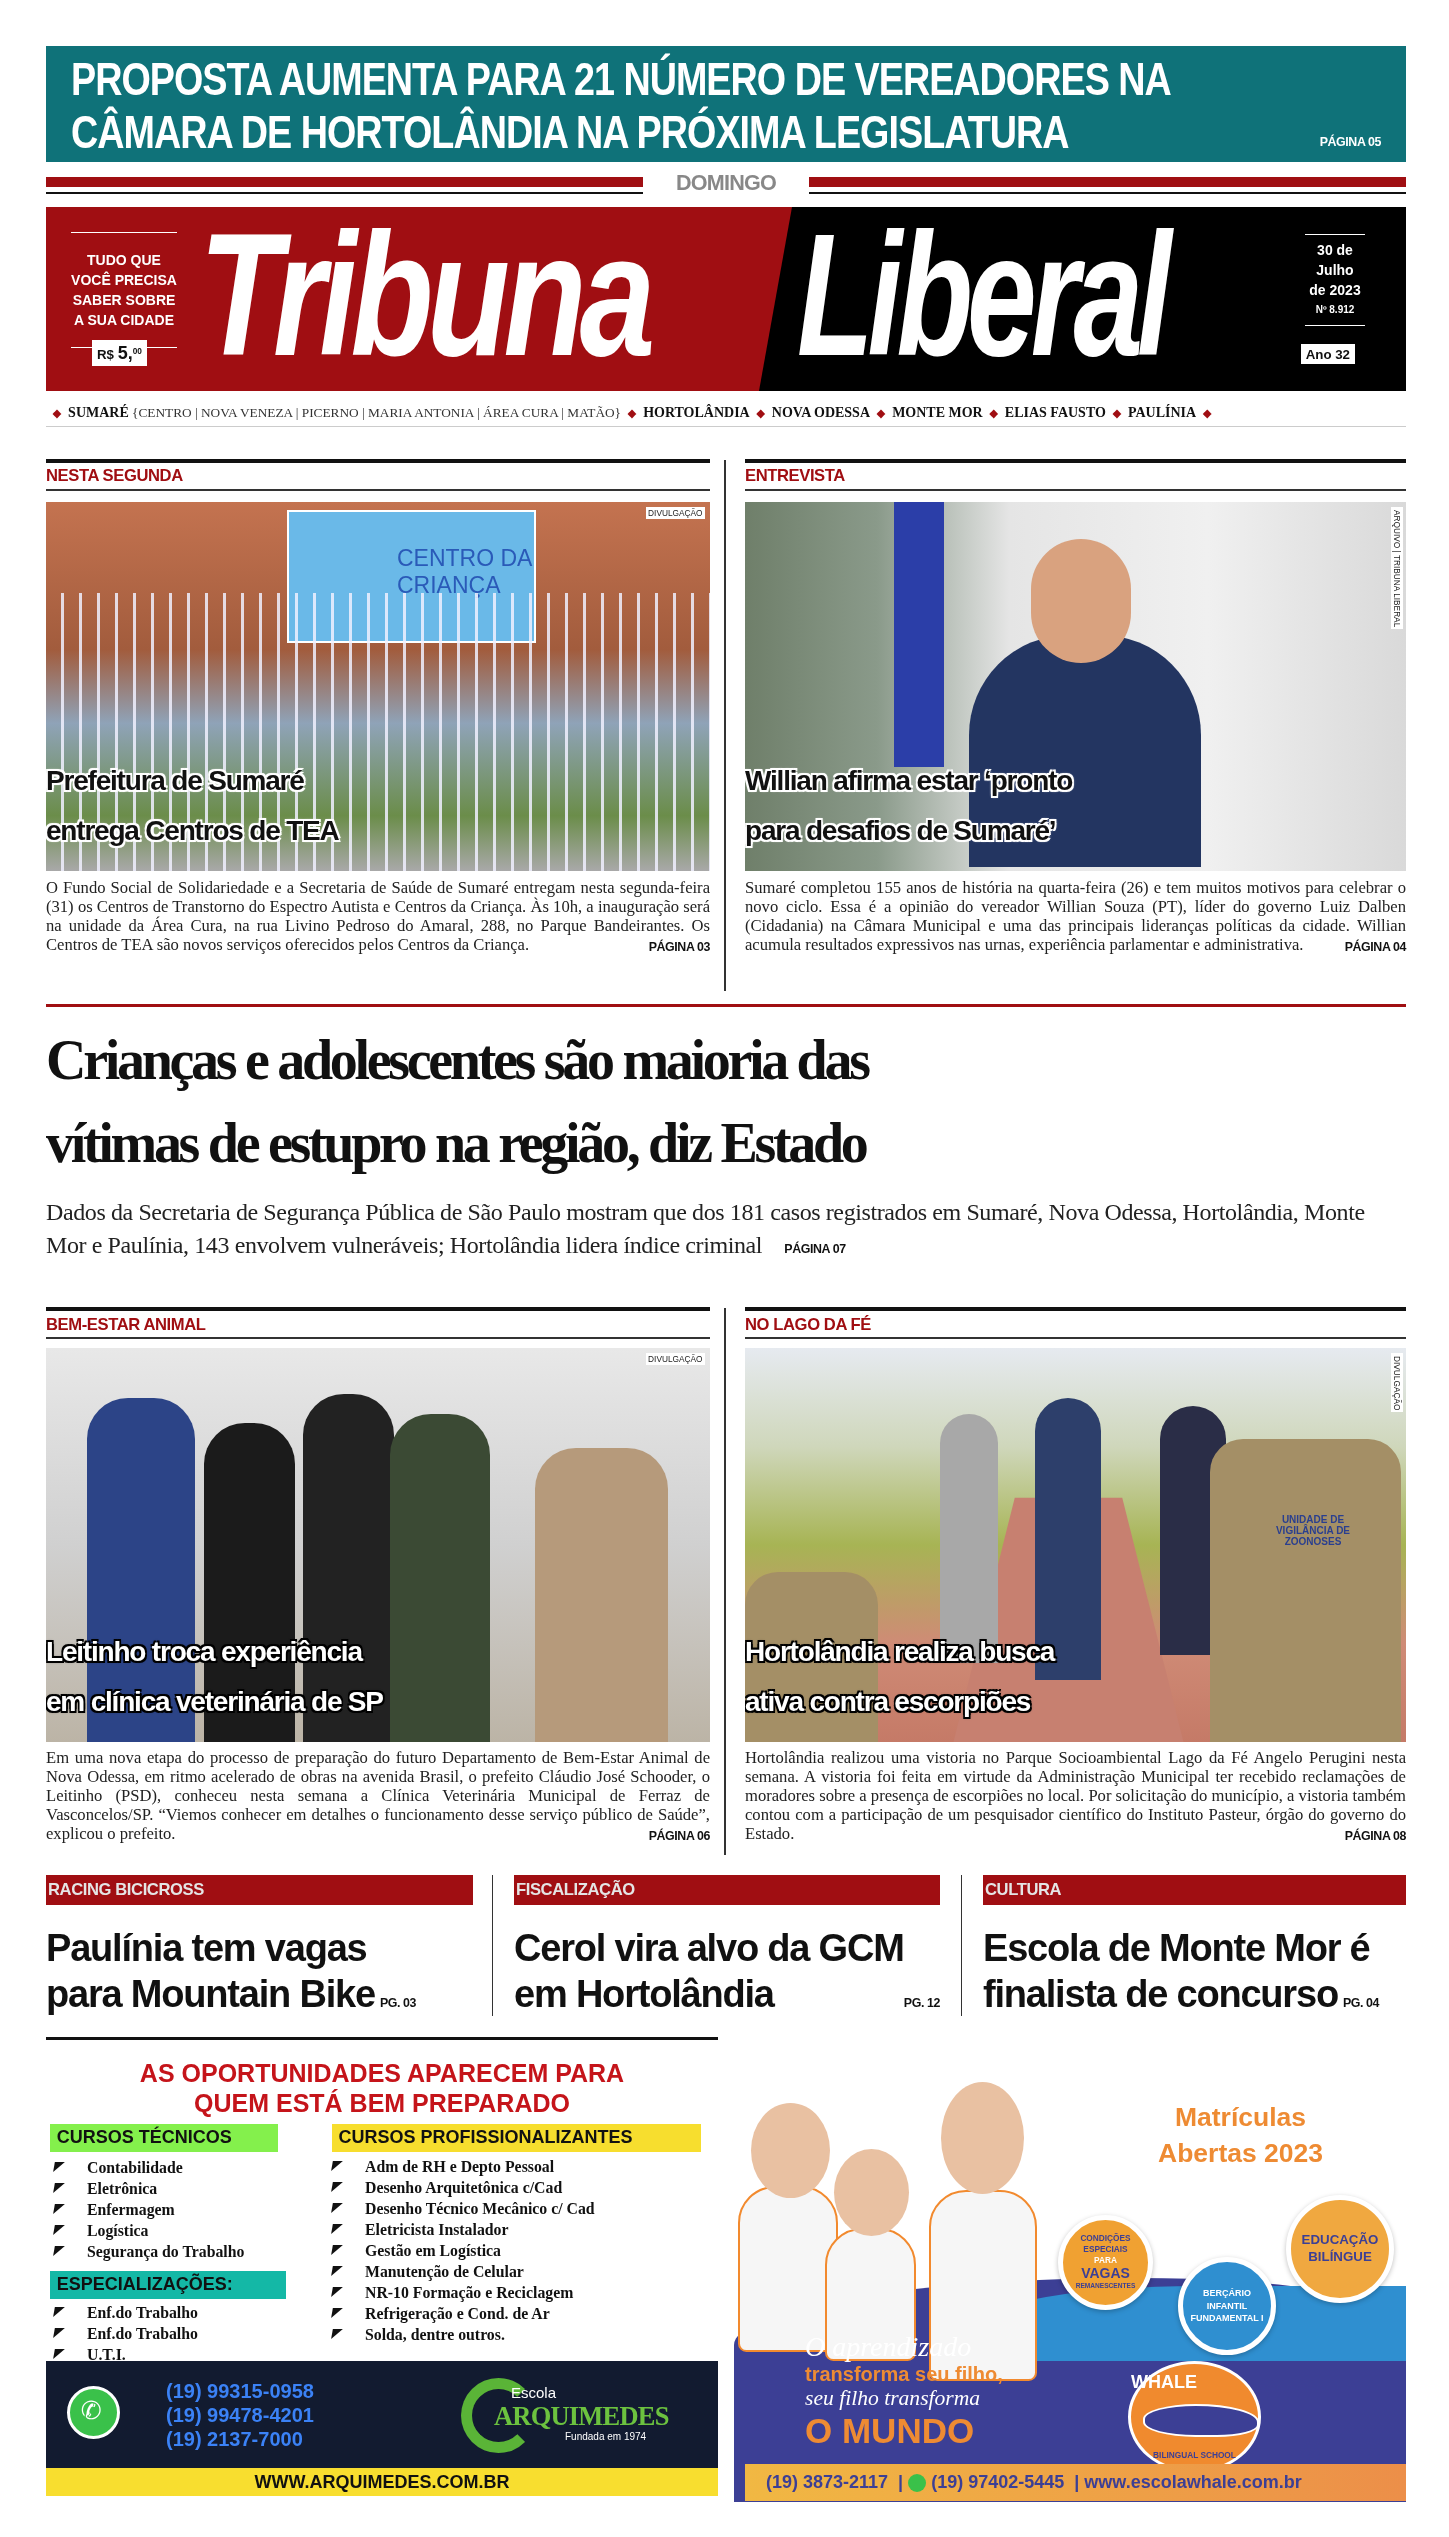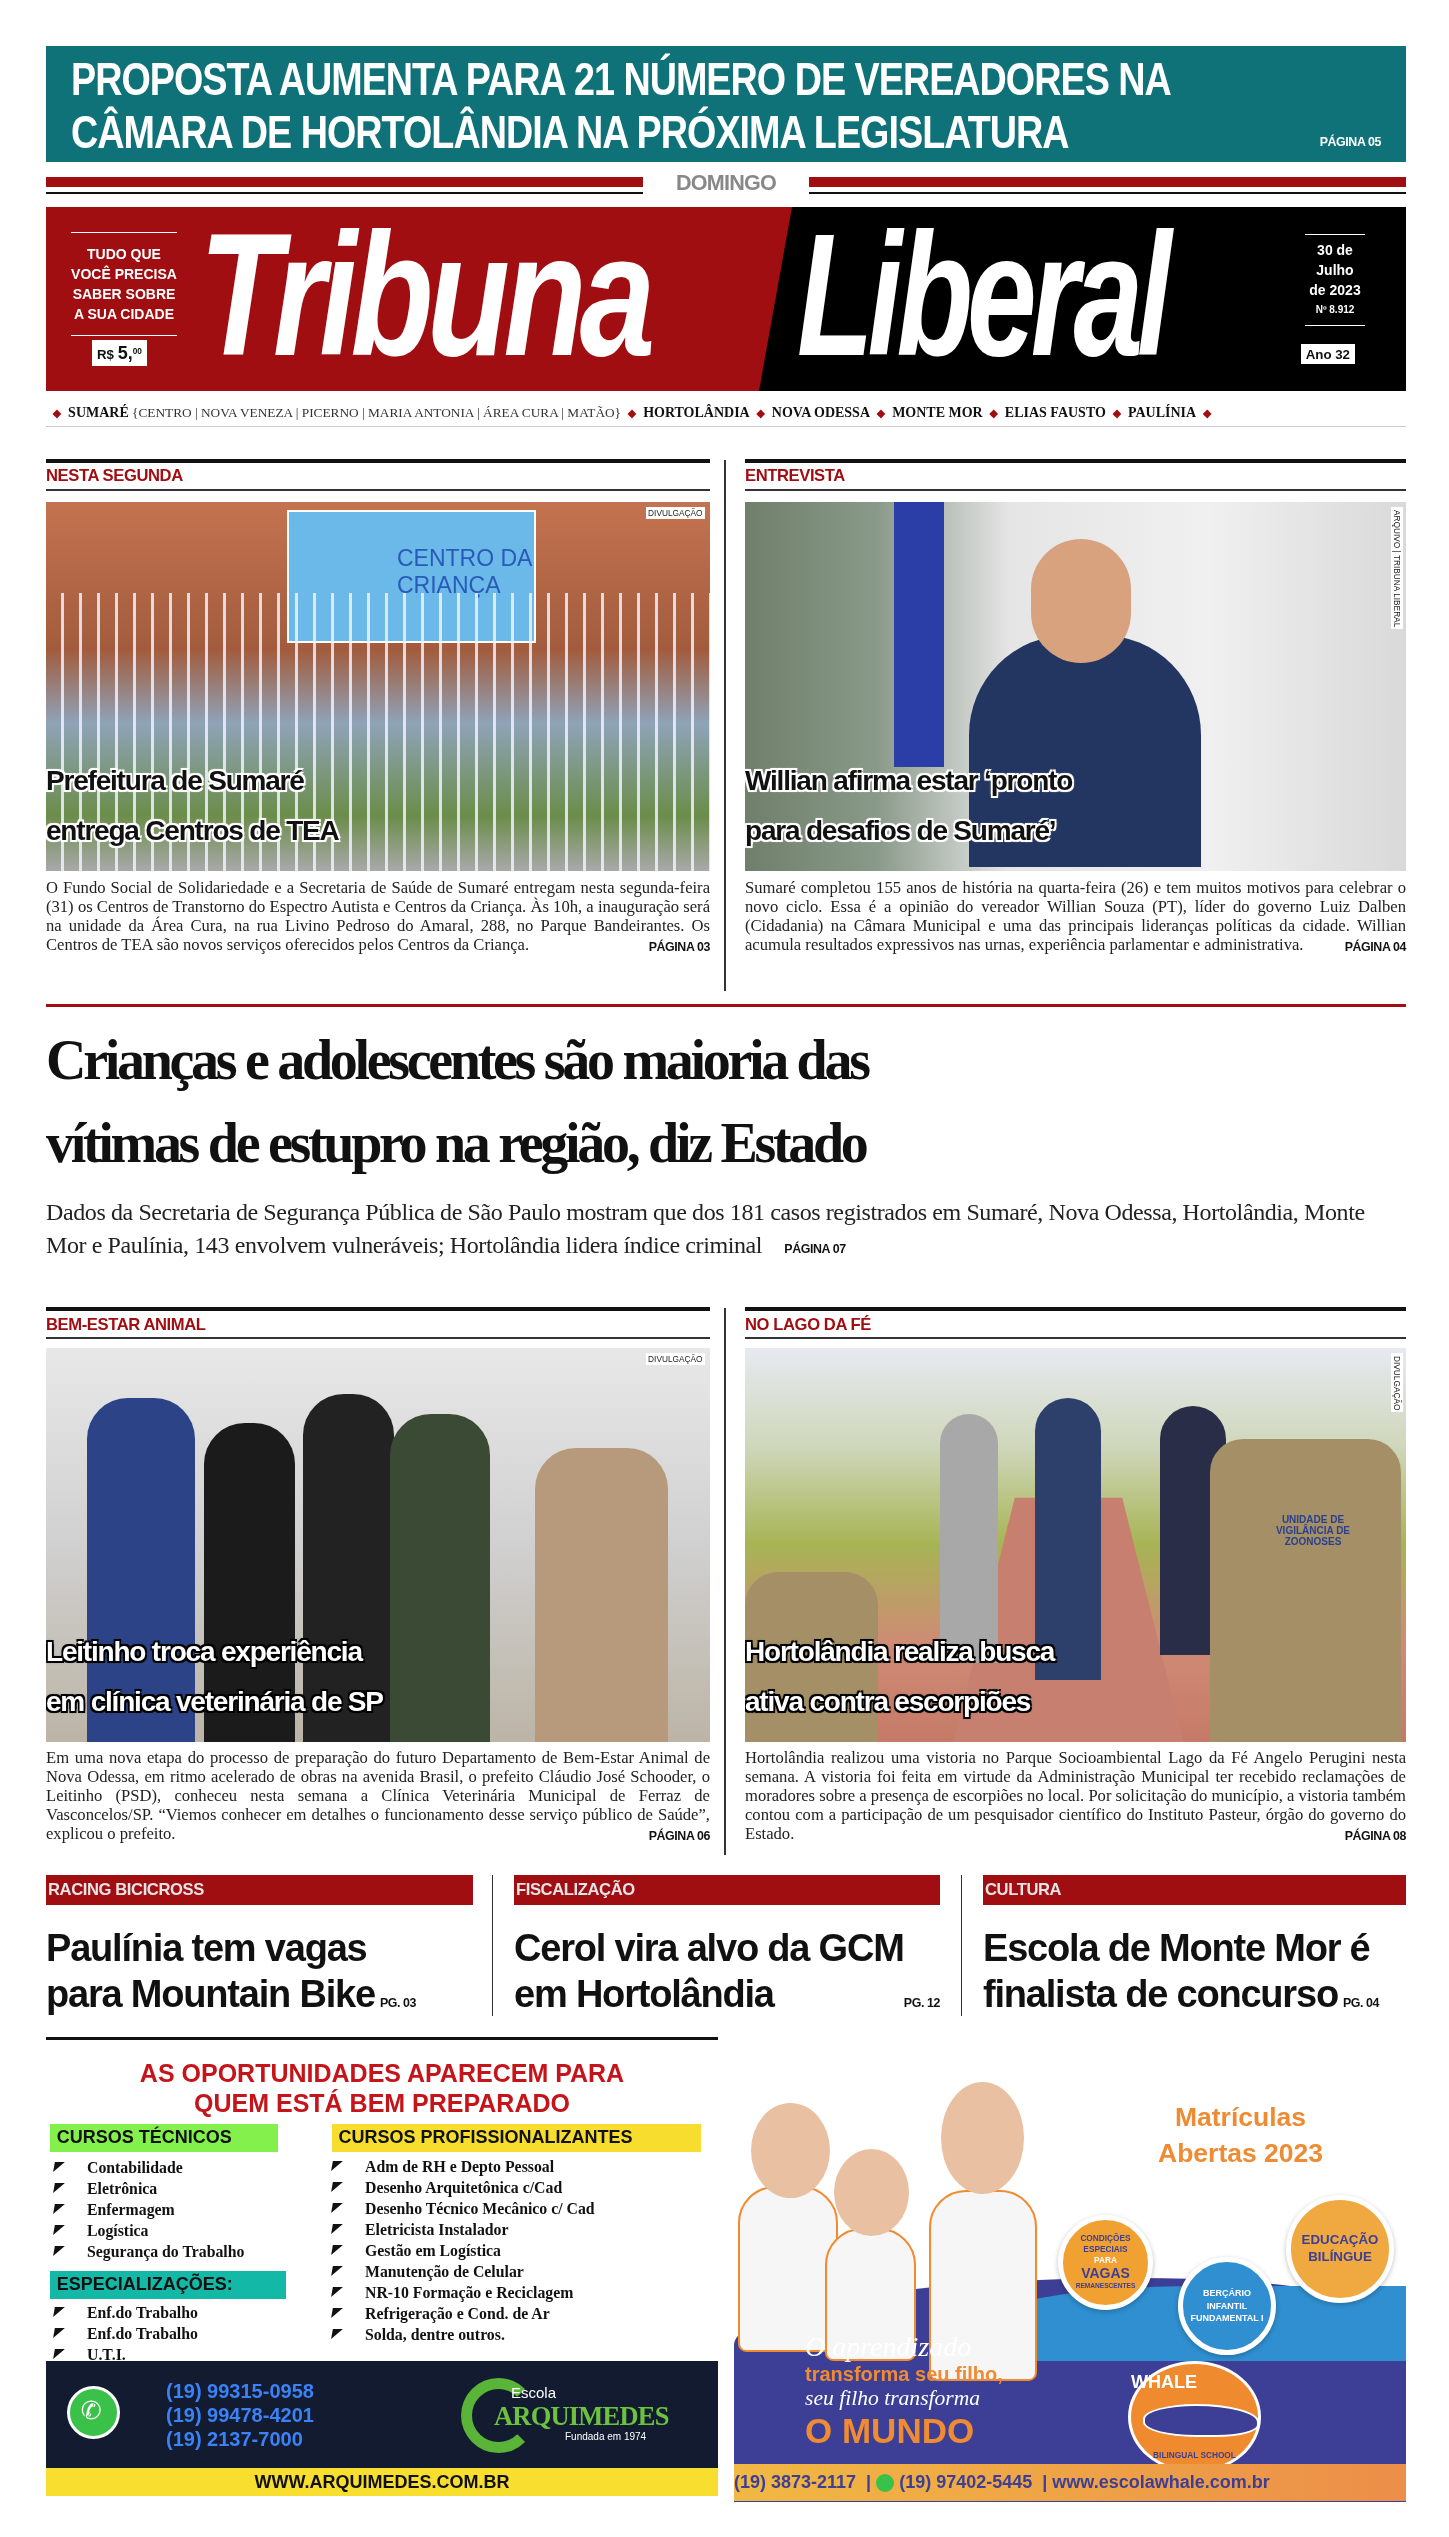--- a/index.html
+++ b/index.html
@@ -15,21 +15,21 @@
 
 #domingo-bar{left:46px;top:170px;width:1360px;height:30px}
 #domingo-bar .red{position:absolute;top:6.6px;height:10px;background:#a00e12}
 #domingo-bar .blk{position:absolute;top:22.4px;height:1.7px;background:#111}
 #domingo-bar .lbl{position:absolute;left:50%;transform:translateX(-50%);top:0;background:#fff;padding:0 11.6px;font-weight:700;font-size:21.6px;color:#888;letter-spacing:-0.8px}
 
 
 #masthead{left:46px;top:207px;width:1360px;height:184px;overflow:hidden}
 #masthead .redpart{position:absolute;left:0;top:0;width:747px;height:184px;background:#a00e12}
 #masthead .blackpart{position:absolute;left:713px;top:0;width:647px;height:184px;background:#000;clip-path:polygon(33px 0,100% 0,100% 100%,0 100%)}
-#masthead .tagline{position:absolute;left:25px;top:25px;width:106px;color:#fff;text-align:center;font-weight:700;font-size:14px;line-height:20px;border-top:1.7px solid #fff;border-bottom:1.7px solid #fff;padding:11px 0}
+#masthead .tagline{position:absolute;left:25px;top:25px;width:106px;color:#fff;text-align:center;font-weight:700;font-size:14px;line-height:20px;border-top:1.7px solid #fff;border-bottom:1.7px solid #fff;padding:17px 0}
 #masthead .price{position:absolute;left:46px;top:133px;background:#fff;color:#111;font-weight:700;font-size:13.3px;padding:2.5px 5px}
 #masthead .price sup{font-size:8.3px}
 #masthead .logo1{position:absolute;left:153px;top:-8.3px;font-weight:700;font-style:italic;font-size:174px;color:#fff;letter-spacing:-8.3px;transform:scaleX(0.78);transform-origin:left;line-height:191px}
 #masthead .logo2{position:absolute;left:751px;top:-8.3px;font-weight:700;font-style:italic;font-size:174px;color:#fff;letter-spacing:-8.3px;transform:scaleX(0.72);transform-origin:left;line-height:191px}
 #masthead .dateblk{position:absolute;right:41px;top:26.5px;width:60px;color:#fff;text-align:center;font-weight:700;font-size:14px;line-height:20px;border-top:1.7px solid #fff;border-bottom:1.7px solid #fff;padding:5px 0}
 #masthead .dateblk .num{font-size:10px}
 #masthead .ano{position:absolute;right:51px;top:137px;background:#fff;color:#111;font-weight:700;font-size:13.3px;padding:2.5px 5px}
 
 
 #cities-bar{left:46px;top:400px;width:1360px;height:26.5px;display:flex;align-items:center;font-family:"Liberation Serif",serif;font-size:14px;white-space:nowrap;border-bottom:0.8px solid #ccc}
@@ -101,21 +101,21 @@
 #ad-right .bubble{position:absolute;border-radius:50%;border:5px solid #fff;display:flex;align-items:center;justify-content:center;text-align:center;font-weight:700;color:#3c3f95;box-shadow:0 1.7px 5px rgba(0,0,0,.25)}
 #ad-right .slogan{position:absolute;left:71px;top:294px;color:#fff}
 #ad-right .slogan .a{font-family:"Liberation Serif",serif;font-style:italic;font-size:28px}
 #ad-right .slogan .b{color:#ee8b33;font-weight:700;font-size:20px}
 #ad-right .slogan .c{font-family:"Liberation Serif",serif;font-style:italic;font-size:21.6px}
 #ad-right .slogan .d{color:#ee8b33;font-weight:700;font-size:35px}
 #ad-right .whale{position:absolute;left:394px;top:324px;width:133px;height:112px;border-radius:50%;background:#f08a2e;border:3.3px solid #fff}
 #ad-right .whale span{position:absolute;left:0;right:0;top:8.3px;text-align:left;color:#fff;font-weight:700;font-size:18px}
 #ad-right .whale i{position:absolute;left:12.4px;top:40px;width:116px;height:33px;background:#3c3f95;border:2.5px solid #fff;border-radius:50% 60% 40% 50%}
 #ad-right .whale em{position:absolute;left:0;right:0;bottom:10px;text-align:center;color:#3c3f95;font-style:normal;font-weight:700;font-size:8.3px}
-#ad-right .footer{position:absolute;left:0;top:427px;width:672px;height:37px;background:linear-gradient(90deg,#f1b843,#ec8e49);color:#3c3f95;font-weight:700;font-size:18px;line-height:37px;white-space:nowrap}
+#ad-right .footer{position:absolute;left:11px;top:427px;width:672px;height:37px;background:linear-gradient(90deg,#f1b843,#ec8e49);color:#3c3f95;font-weight:700;font-size:18px;line-height:37px;padding-left:21px;white-space:nowrap}
 </style>
 </head>
 <body>
 
 <div id="top-banner" class="abs">
   <div class="line">PROPOSTA AUMENTA PARA 21 NÚMERO DE VEREADORES NA</div>
   <div class="line">CÂMARA DE HORTOLÂNDIA NA PRÓXIMA LEGISLATURA</div>
   <div class="pg">PÁGINA 05</div>
 </div>
 

